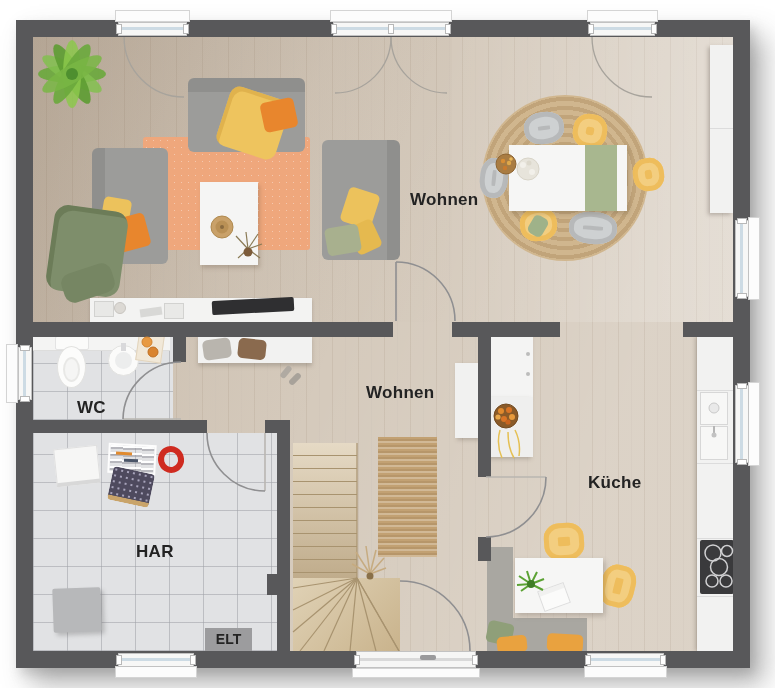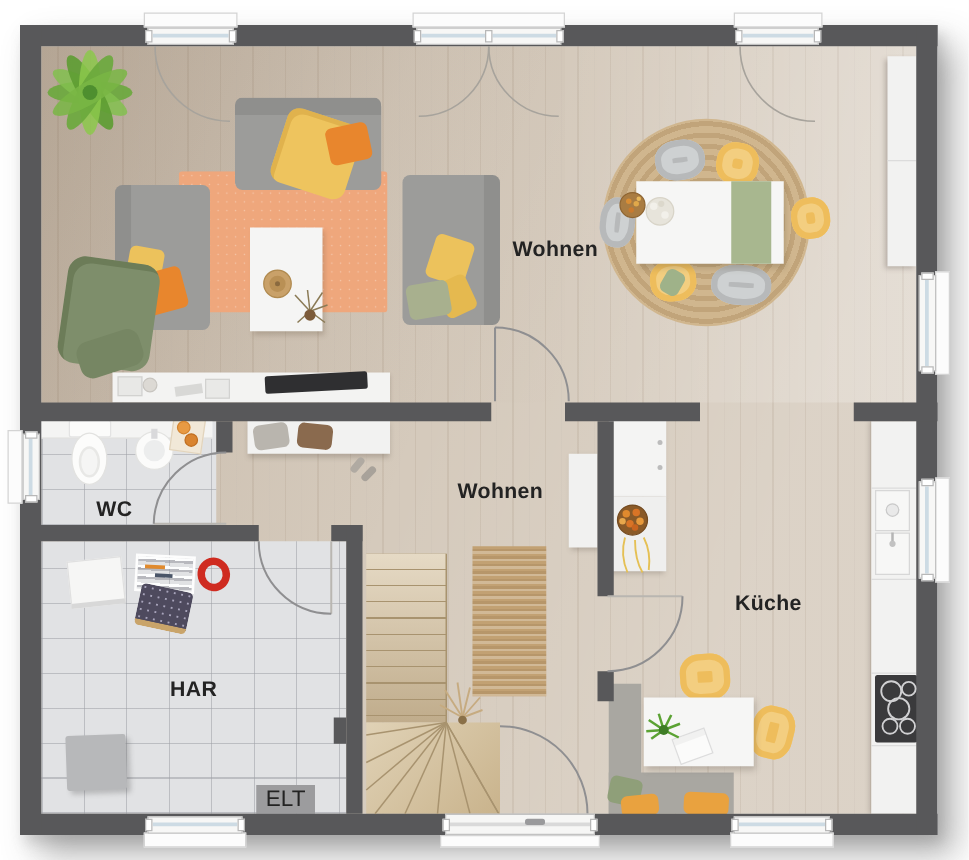--- a/index.html
+++ b/index.html
@@ -128,21 +128,21 @@
   <div class="fur" style="left:121px;top:343px;width:5px;height:8px;background:#d9d9db;z-index:24;"></div>
   <div class="fur" style="left:137px;top:334px;width:26px;height:28px;background:#f1e8d8;border:1px solid #e2d4bd;box-sizing:border-box;transform:rotate(8deg);z-index:22;"></div>
 
   <div class="fur" style="left:55px;top:447px;width:44px;height:38px;background:#f6f6f5;border:1px solid #e0e0e0;border-bottom:4px solid #d8d8d8;box-sizing:border-box;transform:rotate(-6deg);"></div>
   <div class="fur" style="left:108px;top:444px;width:48px;height:30px;border:2px solid #fdfdfd;box-sizing:border-box;transform:rotate(3deg);background:repeating-linear-gradient(180deg, rgba(255,255,255,.95) 0 2px, rgba(150,150,158,.55) 2px 4px, transparent 4px 7px);"></div>
   <div class="fur" style="left:116px;top:452px;width:16px;height:3px;background:#e08a2e;transform:rotate(3deg);z-index:21;"></div>
   <div class="fur" style="left:124px;top:459px;width:14px;height:3px;background:#4a5568;transform:rotate(3deg);z-index:21;"></div>
   <div class="fur" style="left:158px;top:446px;width:26px;height:27px;border:6px solid #cf2b20;border-radius:50%;box-sizing:border-box;transform:rotate(-15deg);"></div>
   <div class="fur" style="left:110px;top:470px;width:42px;height:34px;background-color:#4e4a5e;background-image:radial-gradient(rgba(190,186,210,.8) 18%, transparent 20%);background-size:6px 6px;border-radius:4px;border-bottom:5px solid #c9a46a;box-sizing:border-box;transform:rotate(12deg);"></div>
   <div class="fur" style="left:53px;top:588px;width:48px;height:44px;background:#b7b8ba;border-radius:2px;transform:rotate(-2deg);box-shadow:3px 3px 4px rgba(90,90,90,.3);"></div>
-  <div class="fur" style="left:205px;top:628px;width:47px;height:23px;background:#9c9c9e;z-index:25;text-align:center;line-height:23px;font-weight:400;font-size:18px;color:#232323;"><span>ELT</span></div>
+  <div class="fur" style="left:205px;top:628px;width:47px;height:23px;background:#9c9c9e;z-index:25;text-align:center;line-height:23px;font-weight:700;font-size:14px;color:#232323;"><span>ELT</span></div>
 
   <div class="wall" style="left:16px;top:20px;width:734px;height:17px;"></div>
   <div class="wall" style="left:16px;top:651px;width:734px;height:17px;"></div>
   <div class="wall" style="left:16px;top:20px;width:17px;height:648px;"></div>
   <div class="wall" style="left:733px;top:20px;width:17px;height:648px;"></div>
   <div class="wall" style="left:16px;top:322px;width:377px;height:15px;"></div>
   <div class="wall" style="left:452px;top:322px;width:108px;height:15px;"></div>
   <div class="wall" style="left:683px;top:322px;width:67px;height:15px;"></div>
   <div class="wall" style="left:173px;top:337px;width:13px;height:25px;"></div>
   <div class="wall" style="left:16px;top:420px;width:191px;height:13px;"></div>

